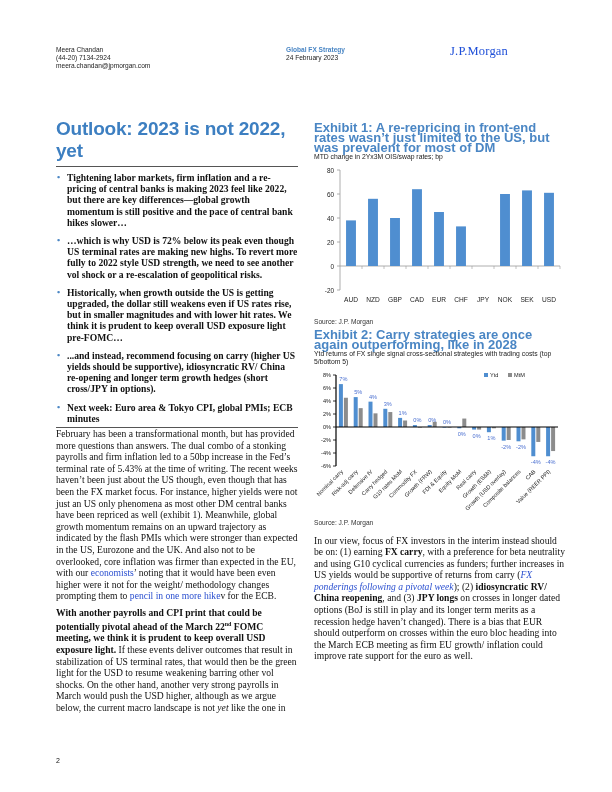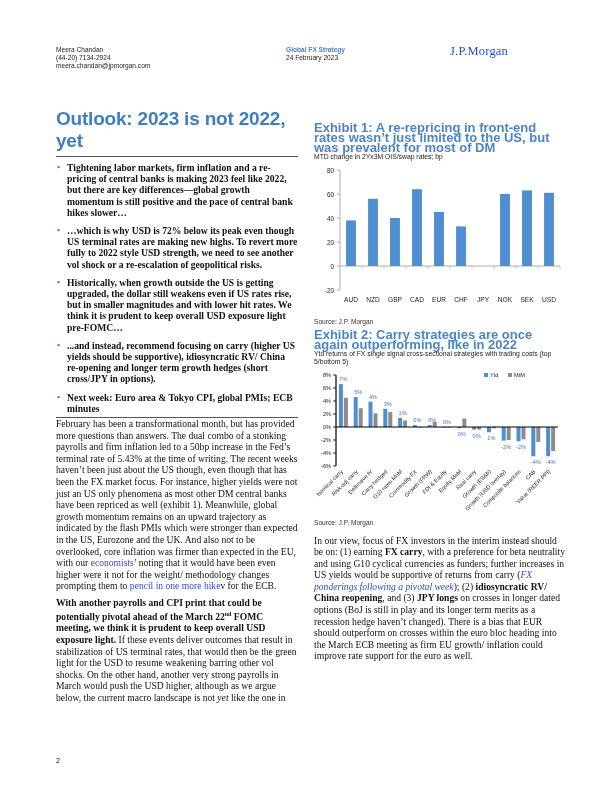--- a/index.html
+++ b/index.html
@@ -1,20 +1,20 @@
 <!DOCTYPE html>
 <html><head>
 <meta charset="utf-8">
 <style>
   html, body { margin:0; padding:0; background:#ffffff; }
   body { width:612px; height:792px; position:relative; overflow:hidden; font-family:"Liberation Serif", serif; color:#111; }
   .hdr { position:absolute; top:46px; font-family:"Liberation Sans", sans-serif; font-size:6.6px; line-height:8px; color:#222; }
   .hdr .blue { color:#4a86c4; font-weight:bold; }
   .logo { position:absolute; left:450px; top:44px; font-family:"Liberation Serif", serif; font-size:12.5px; color:#1d4ed8; letter-spacing:0.2px; }
-  .col-left { position:absolute; left:56px; top:108px; width:242px; }
+  .col-left { position:absolute; left:56px; top:118px; width:242px; }
   .col-right { position:absolute; left:314px; top:118px; width:252px; }
   .title { font-family:"Liberation Sans", sans-serif; font-size:19px; color:#3d7fc1; margin:0 0 4px 0; letter-spacing:-0.2px; }
   .rule { border-top:1.2px solid #555; margin:0; }
   ul.bullets { list-style:none; padding:0; margin:5px 0 0 0; }
   ul.bullets li { position:relative; padding-left:11px; font-weight:bold; font-size:9.6px; line-height:11.2px; margin-bottom:7px; }
   ul.bullets li .dot { position:absolute; left:1px; top:0px; color:#4a86c4; font-size:9px; }
   .h2 { font-family:"Liberation Sans", sans-serif; font-size:12.6px; color:#3d7fc1; font-weight:bold; margin:12px 0 4px 0; }
   p.body { font-size:9.6px; line-height:11.6px; margin:0 0 5px 0; }
   a.lnk { color:#2a4fcf; }
   .exh-title { font-family:"Liberation Sans", sans-serif; font-size:13px; font-weight:bold; color:#4a86c4; line-height:10px; margin-top:5px; }
@@ -95,21 +95,21 @@
       <line x1="202" y1="104" x2="202" y2="107" stroke="#999" stroke-width="0.6"></line>
       <text x="191" y="140" font-size="6.6" text-anchor="middle" fill="#222">NOK</text>
       <rect x="208.05" y="28.400000000000002" width="9.9" height="75.6" fill="#4f8ed0"></rect>
       <line x1="224" y1="104" x2="224" y2="107" stroke="#999" stroke-width="0.6"></line>
       <text x="213" y="140" font-size="6.6" text-anchor="middle" fill="#222">SEK</text>
       <rect x="230.05" y="30.8" width="9.9" height="73.2" fill="#4f8ed0"></rect>
       <line x1="246" y1="104" x2="246" y2="107" stroke="#999" stroke-width="0.6"></line>
       <text x="235" y="140" font-size="6.6" text-anchor="middle" fill="#222">USD</text>
     </svg>
   <div class="source" style="margin-top:2px;">Source: J.P. Morgan</div>
-  <div class="exh-title">Exhibit 2: Carry strategies are once again outperforming, like in 2022</div>
+  <div class="exh-title">Exhibit 2: Carry strategies are once again outperforming, like in 2028</div>
   <div class="exh-sub">Ytd returns of FX single signal cross-sectional strategies with trading costs (top 5/bottom 5)</div>
   <svg id="chart2" width="252" height="148">
       <line x1="22" y1="8" x2="22" y2="99" stroke="#000" stroke-width="1.2"></line>
       <line x1="19" y1="8" x2="22" y2="8" stroke="#000" stroke-width="0.8"></line>
       <text x="17" y="10.2" font-size="5.6" text-anchor="end" fill="#222">8%</text>
       <line x1="19" y1="21" x2="22" y2="21" stroke="#000" stroke-width="0.8"></line>
       <text x="17" y="23.2" font-size="5.6" text-anchor="end" fill="#222">6%</text>
       <line x1="19" y1="34" x2="22" y2="34" stroke="#000" stroke-width="0.8"></line>
       <text x="17" y="36.2" font-size="5.6" text-anchor="end" fill="#222">4%</text>
       <line x1="19" y1="47" x2="22" y2="47" stroke="#000" stroke-width="0.8"></line>

